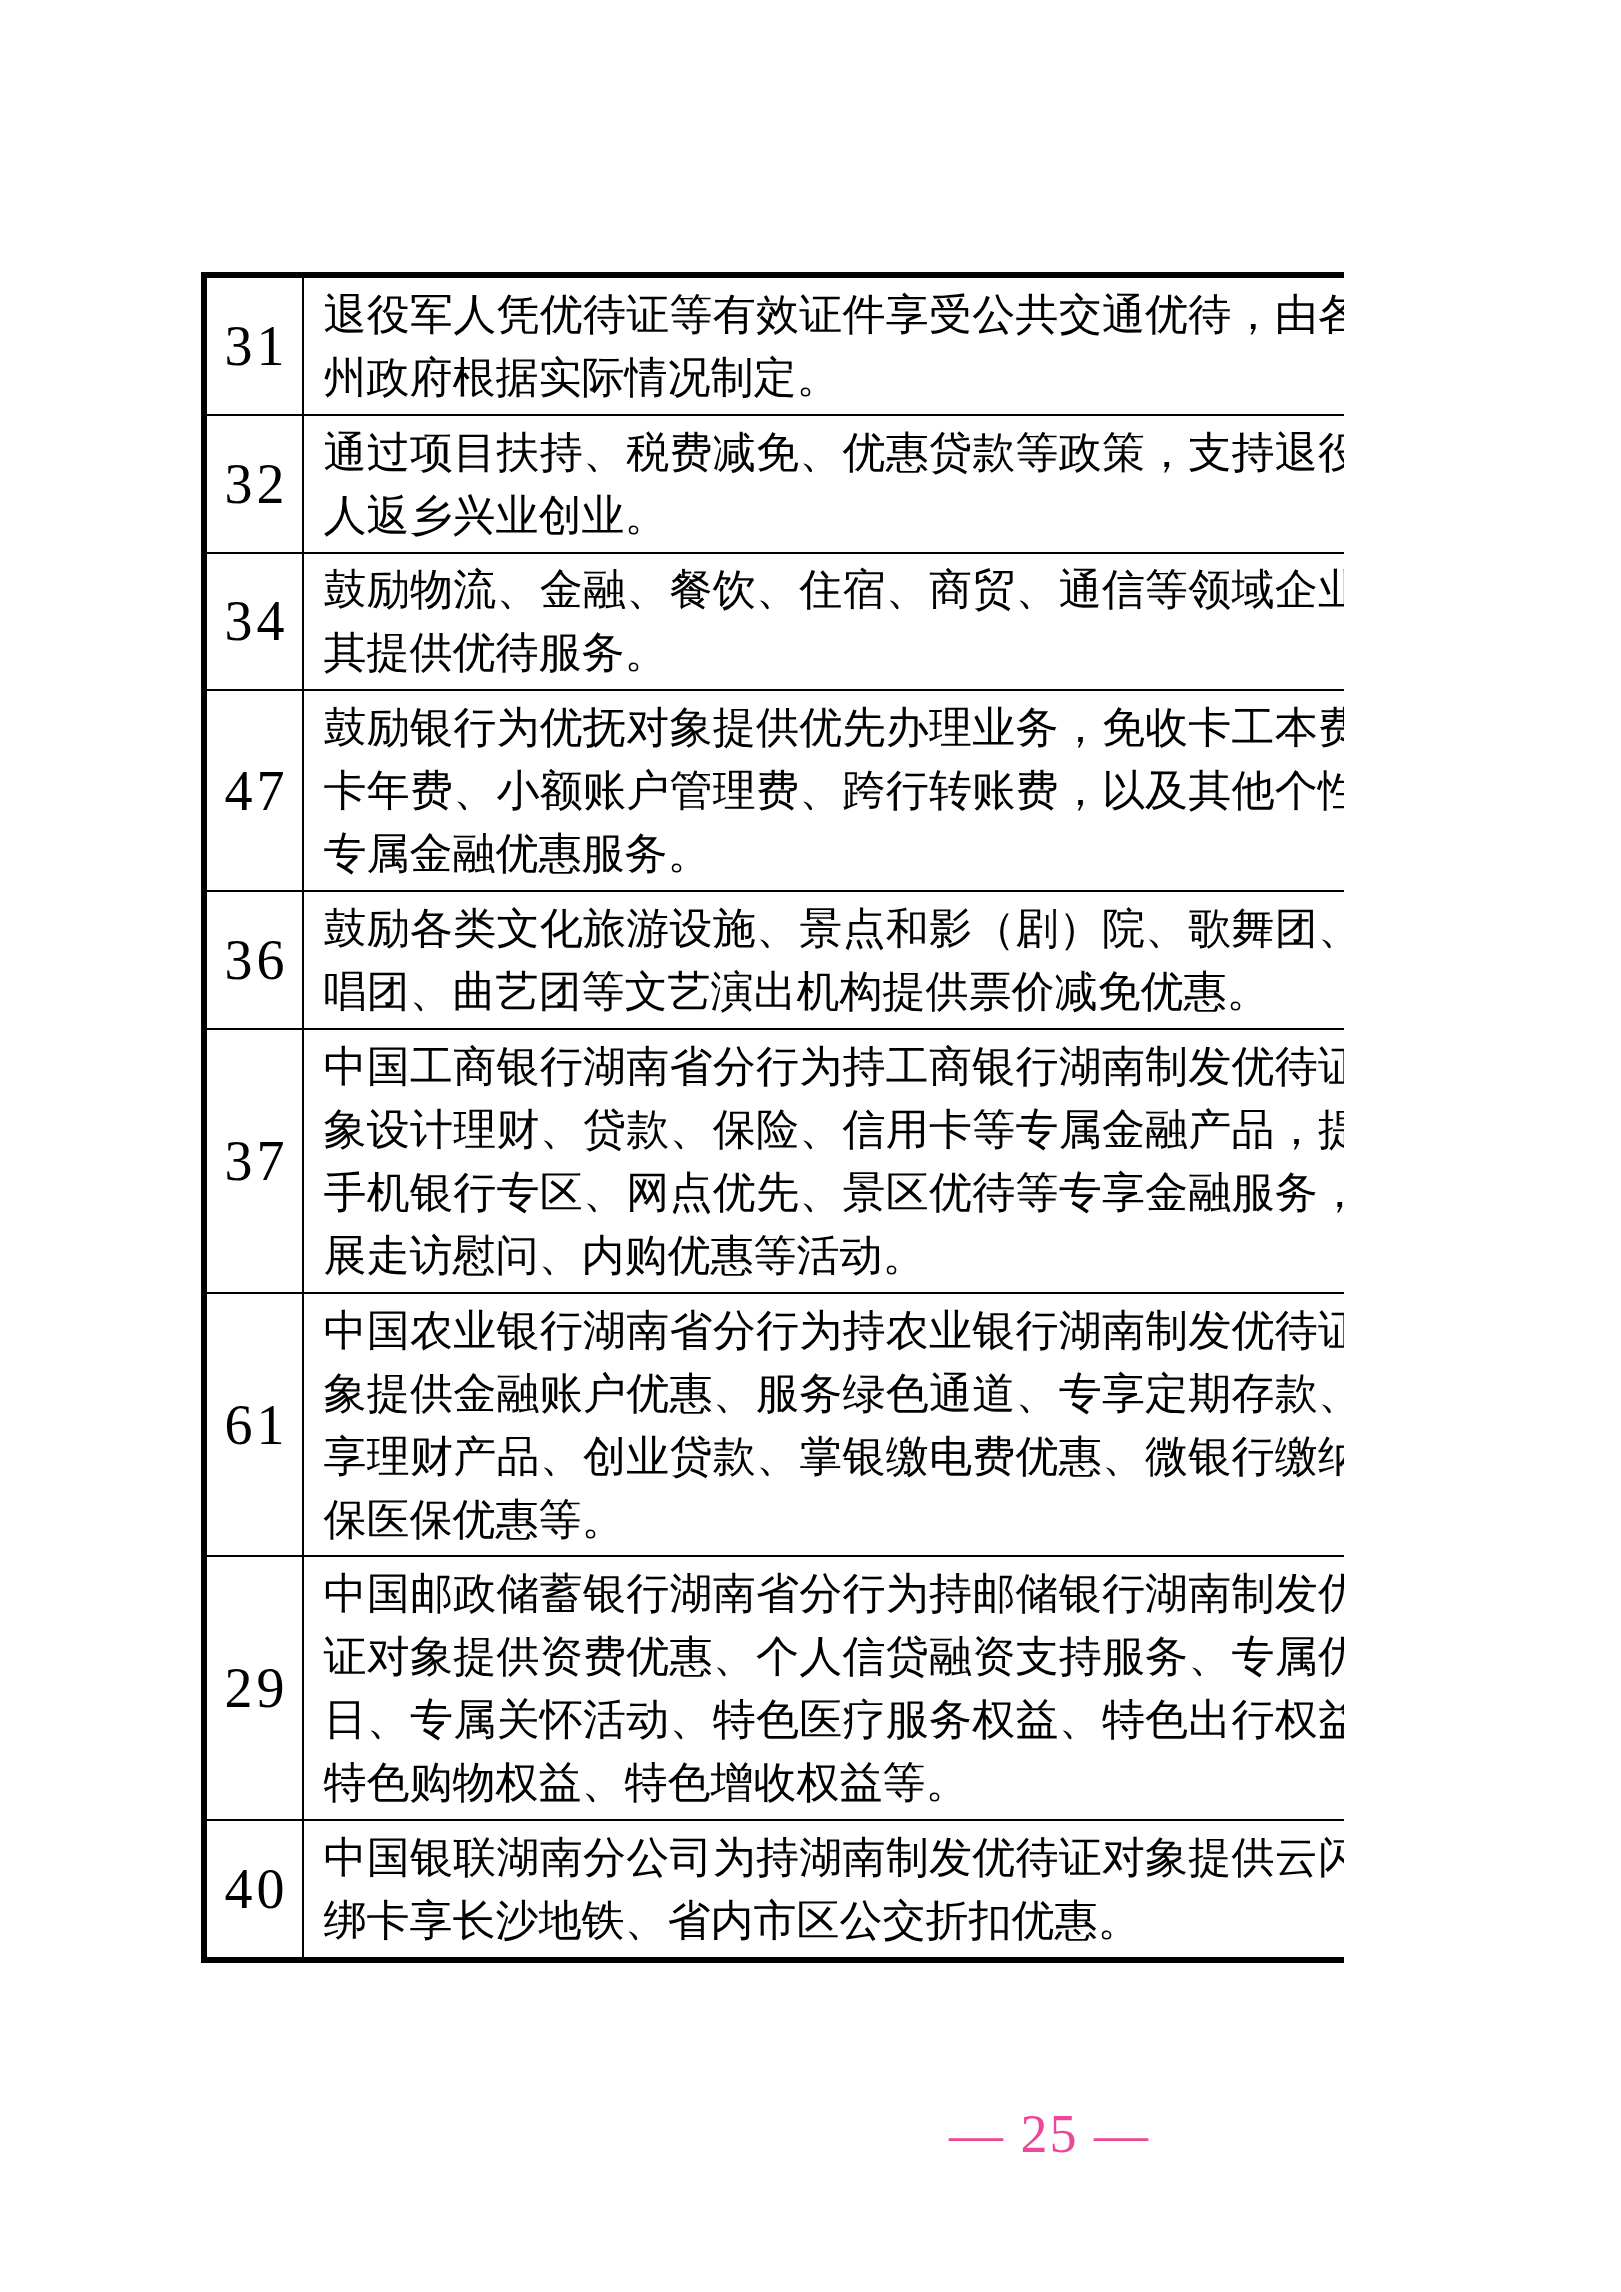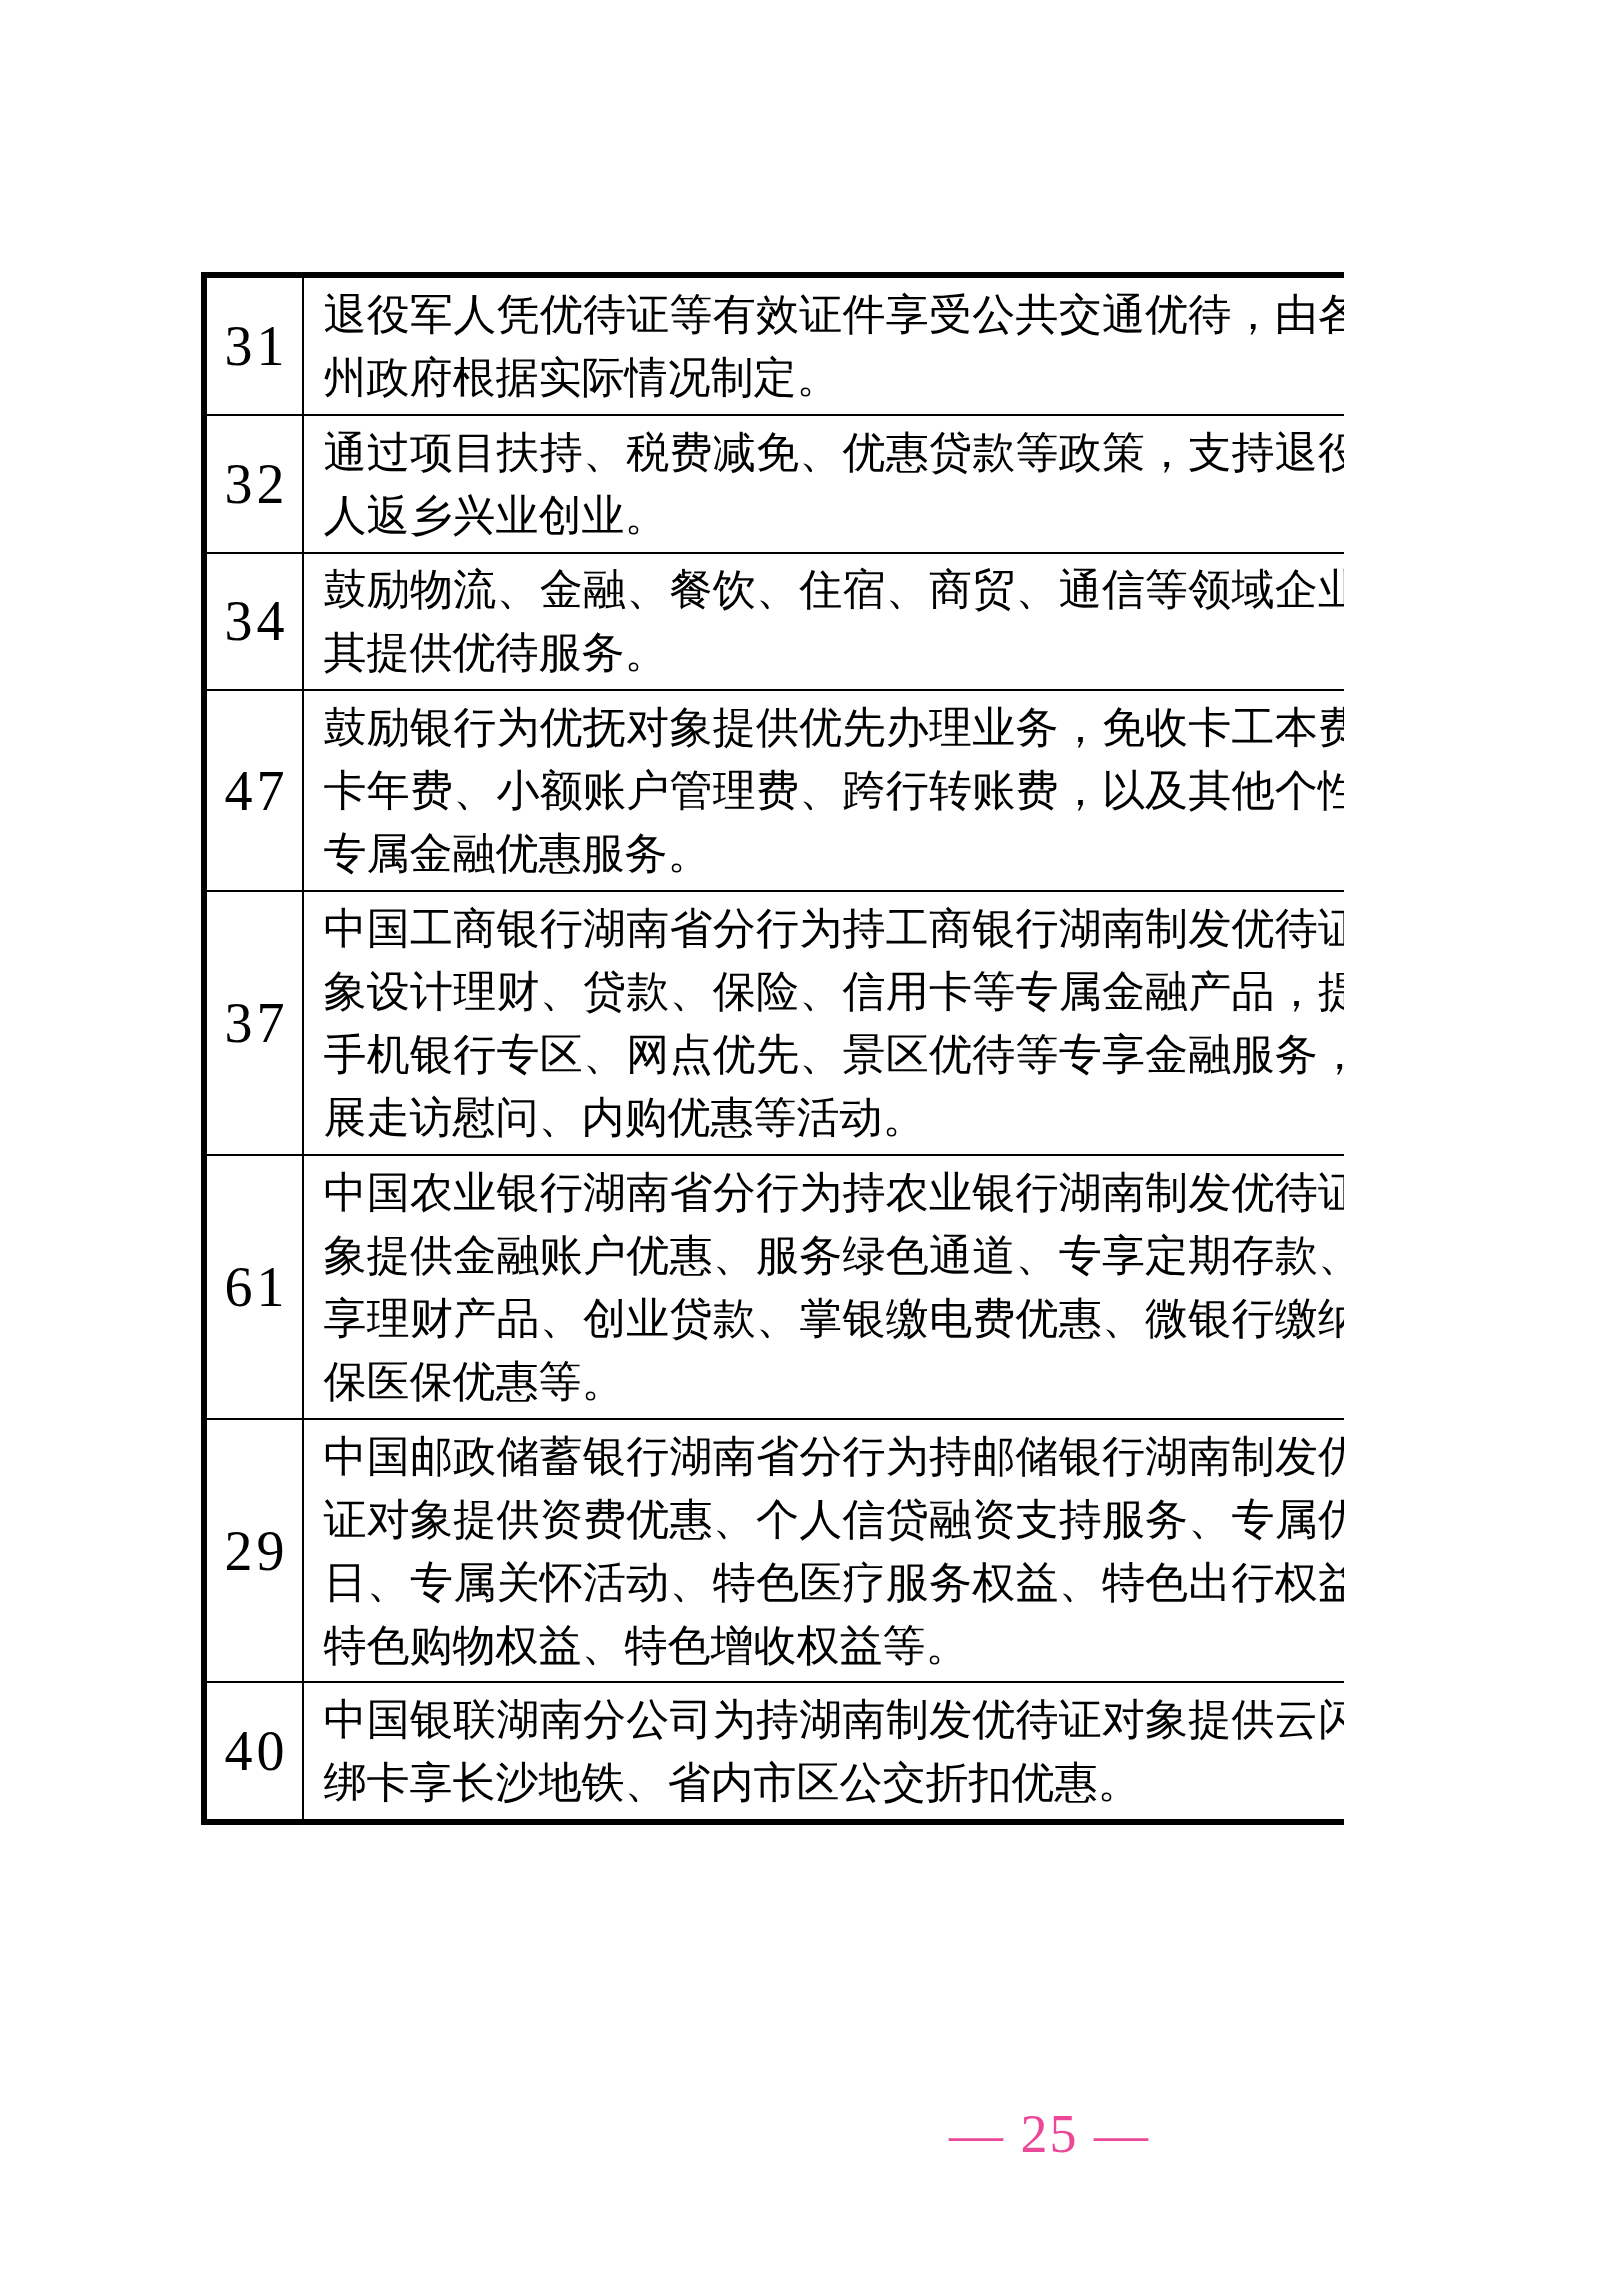--- a/index.html
+++ b/index.html
@@ -78,20 +78,24 @@
         </tr>
         <tr>
           <td class="num">34</td>
           <td class="txt">鼓励物流、金融、餐饮、住宿、商贸、通信等领域企业为其提供优待服务。</td>
         </tr>
         <tr>
           <td class="num">47</td>
           <td class="txt">鼓励银行为优抚对象提供优先办理业务，免收卡工本费、卡年费、小额账户管理费、跨行转账费，以及其他个性化专属金融优惠服务。</td>
         </tr>
         <tr>
+          <td class="num">36</td>
+          <td class="txt">鼓励各类文化旅游设施、景点和影（剧）院、歌舞团、歌唱团、曲艺团等文艺演出机构提供票价减免优惠。</td>
+        </tr>
+        <tr>
           <td class="num">37</td>
           <td class="txt">中国工商银行湖南省分行为持工商银行湖南制发优待证对象设计理财、贷款、保险、信用卡等专属金融产品，提供手机银行专区、网点优先、景区优待等专享金融服务，开展走访慰问、内购优惠等活动。</td>
         </tr>
         <tr>
           <td class="num">61</td>
           <td class="txt">中国农业银行湖南省分行为持农业银行湖南制发优待证对象提供金融账户优惠、服务绿色通道、专享定期存款、专享理财产品、创业贷款、掌银缴电费优惠、微银行缴纳社保医保优惠等。</td>
         </tr>
         <tr>
           <td class="num">29</td>
           <td class="txt">中国邮政储蓄银行湖南省分行为持邮储银行湖南制发优待证对象提供资费优惠、个人信贷融资支持服务、专属优待日、专属关怀活动、特色医疗服务权益、特色出行权益、特色购物权益、特色增收权益等。</td>

